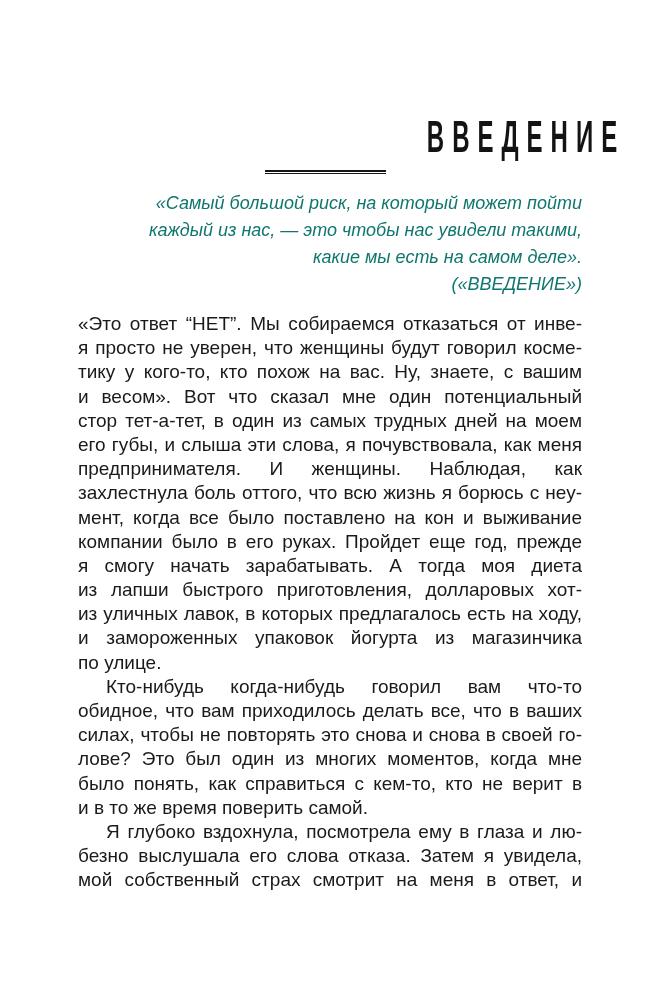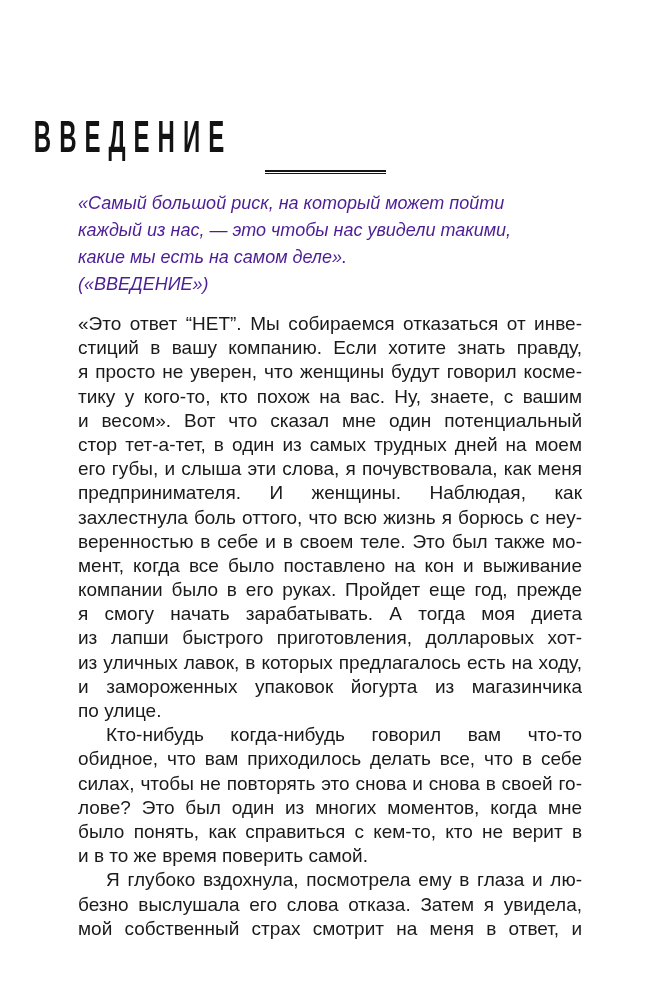--- a/index.html
+++ b/index.html
@@ -12,21 +12,21 @@
     width: 651px;
     height: 1000px;
     background: #ffffff;
     overflow: hidden;
     font-family: "Liberation Sans", "DejaVu Sans", sans-serif;
     color: #1c1c1c;
   }
   .title-wrap {
     margin-top: 120px;
     height: 46px;
-    text-align: left;
+    text-align: right;
   }
   .chapter-title {
     display: inline-block;
     margin: 0;
     font-size: 30px;
     font-weight: 700;
     letter-spacing: 10px;
     padding-left: 10px; 
     color: #131313;
     transform: scale(0.8, 1.5);
@@ -35,24 +35,25 @@
   }
   .title-rule {
     width: 121px;
     height: 1px;
     margin: 4px auto 0 auto;
     border-top: 2px solid #161616;
     border-bottom: 1px solid #161616;
   }
   .epigraph {
     margin: 16px 69px 0 78px;
+    text-align: right;
     font-style: italic;
     font-size: 18px;
     line-height: 27px;
-    color: #4c1d95;
+    color: #0f766e;
   }
   .epigraph .epi-line {
     white-space: nowrap;
   }
   .body-text {
     margin: 14px 69px 0 78px;
     width: 504px;
     font-size: 19px;
     line-height: 24.2px;
     color: #1a1a1a;
@@ -88,40 +89,38 @@
   <div class="epigraph">
       <div class="epi-line">«Самый большой риск, на который может пойти</div>
       <div class="epi-line">каждый из нас, — это чтобы нас увидели такими,</div>
       <div class="epi-line">какие мы есть на самом деле».</div>
       <div class="epi-line">(«ВВЕДЕНИЕ»)</div>
     </div>
 
   <div class="body-text">
       <div class="paragraph">
         <div class="line">«Это ответ “НЕТ”. Мы собираемся отказаться от инве-</div>
-        <div class="line">стиций в вашу компанию. Если хотите знать правду,</div>
         <div class="line">я просто не уверен, что женщины будут говорил косме-</div>
         <div class="line">тику у кого-то, кто похож на вас. Ну, знаете, с вашим телом</div>
         <div class="line">и весом». Вот что сказал мне один потенциальный инве-</div>
         <div class="line">стор тет-а-тет, в один из самых трудных дней на моем пути</div>
         <div class="line">его губы, и слыша эти слова, я почувствовала, как меня</div>
         <div class="line">предпринимателя. И женщины. Наблюдая, как двигаются</div>
         <div class="line">захлестнула боль оттого, что всю жизнь я борюсь с неу-</div>
-        <div class="line">веренностью в себе и в своем теле. Это был также мо-</div>
         <div class="line">мент, когда все было поставлено на кон и выживание моей</div>
         <div class="line">компании было в его руках. Пройдет еще год, прежде чем</div>
         <div class="line">я смогу начать зарабатывать. А тогда моя диета состояла</div>
         <div class="line">из лапши быстрого приготовления, долларовых хот-догов</div>
         <div class="line">из уличных лавок, в которых предлагалось есть на ходу,</div>
         <div class="line">и замороженных упаковок йогурта из магазинчика дальше</div>
         <div class="line line-left">по улице.</div>
       </div>
       <div class="paragraph">
         <div class="line indent">Кто-нибудь когда-нибудь говорил вам что-то настолько</div>
-        <div class="line">обидное, что вам приходилось делать все, что в себе</div>
+        <div class="line">обидное, что вам приходилось делать все, что в ваших</div>
         <div class="line">силах, чтобы не повторять это снова и снова в своей го-</div>
         <div class="line">лове? Это был один из многих моментов, когда мне нужно</div>
         <div class="line">было понять, как справиться с кем-то, кто не верит в меня,</div>
         <div class="line line-left">и в то же время поверить самой.</div>
       </div>
       <div class="paragraph">
         <div class="line indent">Я глубоко вздохнула, посмотрела ему в глаза и лю-</div>
         <div class="line">безно выслушала его слова отказа. Затем я увидела, как</div>
         <div class="line">мой собственный страх смотрит на меня в ответ, и поняла,</div>
       </div>

